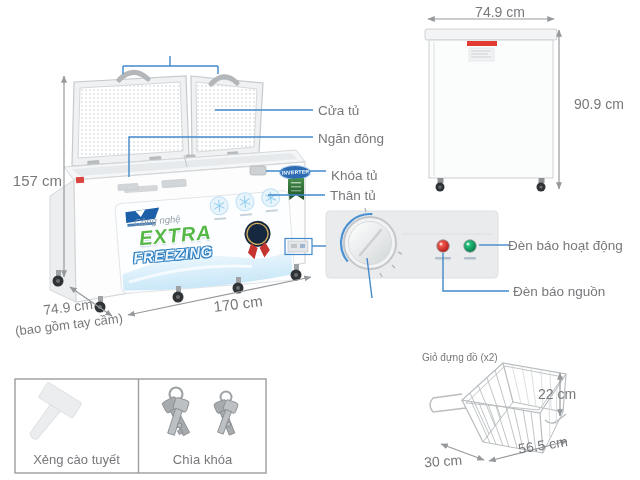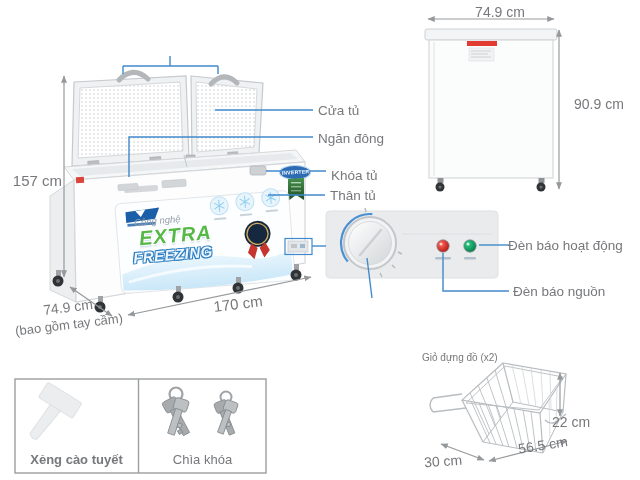--- a/index.html
+++ b/index.html
@@ -17,25 +17,25 @@
   .lbl-cuatu{left:318px;top:103px;}
   .lbl-ngandong{left:318px;top:131px;}
   .lbl-khoatu{left:331px;top:168px;}
   .lbl-thantu{left:330px;top:188px;text-align:center;}
   .lbl-749t{left:468px;top:4px;width:64px;}
   .lbl-909{left:562px;top:96px;margin-left:12px;}
   .lbl-dieuchinh{left:343px;top:300px;width:82px;line-height:1.2;}
   .lbl-hoatdong{left:491px;top:238px;margin-left:17px;}
   .lbl-nguon{left:513px;top:284px;}
   .lbl-gio{left:422px;top:352px;font-size:10px;}
-  .lbl-22{left:552px;top:386px;margin-top:28px;}
+  .lbl-22{left:538px;top:386px;}
   .lbl-565{left:518px;top:437px;transform:rotate(-9deg);}
   .lbl-30{left:424px;top:453px;transform:rotate(-4deg);}
   .lbl-phukien{left:14px;top:357px;font-size:14px;}
-  .lbl-xeng{left:16px;top:452px;width:121px;font-size:13px;font-weight:bold;}
+  .lbl-xeng{left:16px;top:452px;width:121px;font-size:13px;}
   .lbl-chiakhoa{left:139px;top:452px;width:127px;font-size:13px;}
   .lbl-congnghe{left:134px;top:215px;transform:rotate(-5deg);font-size:9.5px;font-style:italic;color:#94a0a8;}
   .lbl-extra{left:139px;top:224px;transform:rotate(-5deg);font-size:20px;font-weight:bold;font-style:italic;
              letter-spacing:1px;color:#56b847;
              text-shadow:-1px -1px 0 #fff,1px -1px 0 #fff,-1px 1px 0 #fff,1px 1px 0 #fff,0 2px 2px rgba(70,130,180,.35);}
   .lbl-freezing{left:133px;top:246px;transform:rotate(-5deg);font-size:15px;font-weight:bold;font-style:italic;
              letter-spacing:.5px;color:#eef7ff;
              text-shadow:-1px -1px 0 #2e7fc0,1px -1px 0 #2e7fc0,-1px 1px 0 #2e7fc0,1px 1px 0 #2e7fc0;}
   .lbl-inverter{left:281px;top:169px;width:29px;transform:rotate(-3deg);font-size:5px;font-weight:bold;
              color:#fff;letter-spacing:.3px;}

